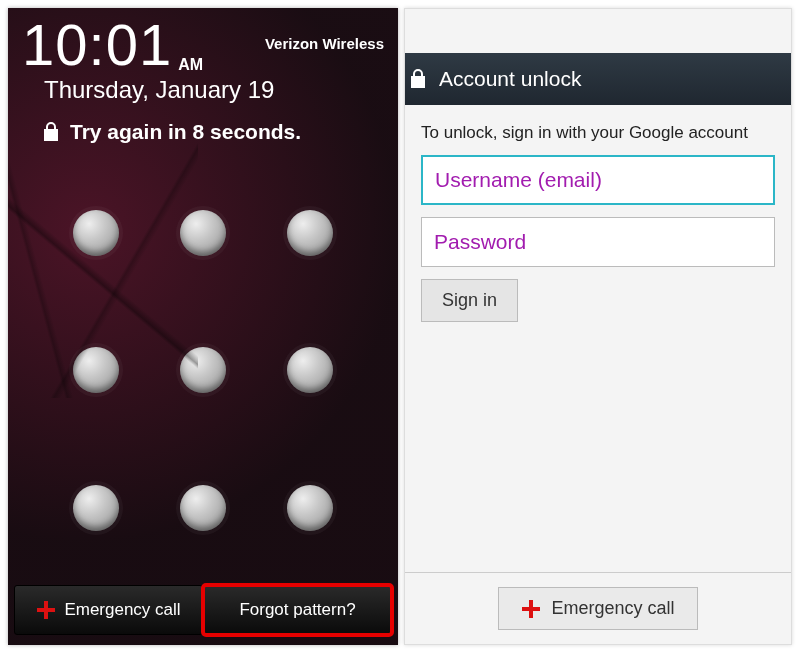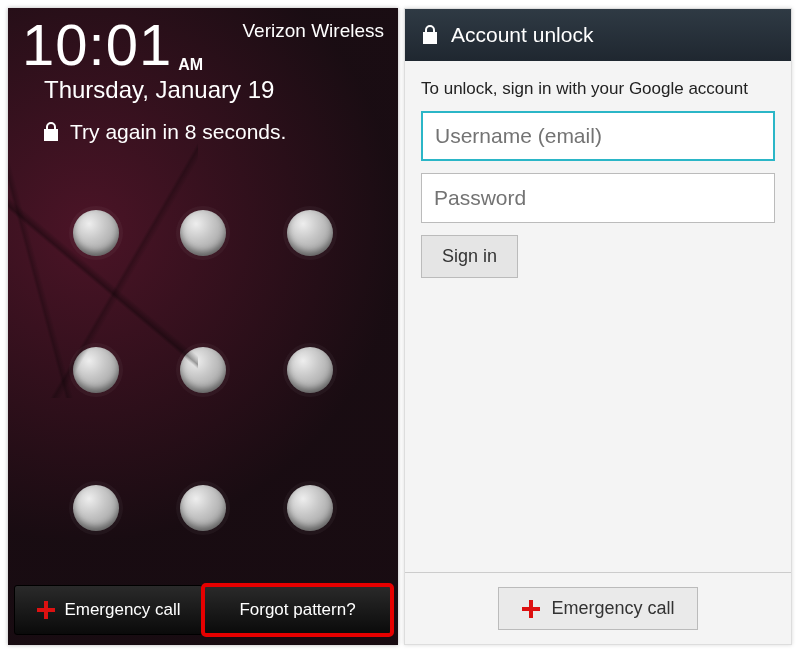--- a/index.html
+++ b/index.html
@@ -50,36 +50,37 @@
     font-weight: 300;
     letter-spacing: 1px;
     line-height: 1;
   }
   .ampm {
     font-size: 16px;
     font-weight: 700;
   }
   .carrier {
     margin-left: auto;
-    font-size: 19px;
-    font-weight: 400;
+    font-size: 15px;
+    font-weight: 700;
     padding-top: 4px;
+    margin-top: 15px;
   }
   .date {
     padding: 2px 14px 10px 36px;
     font-size: 24px;
     font-weight: 300;
   }
   .lockmsg {
     display: flex;
     align-items: center;
     gap: 10px;
     padding: 6px 14px 12px 34px;
     font-size: 21px;
-    font-weight: 400;
+    font-weight: 700;
   }
   .lock-icon svg { display:block; }
   .pattern {
     flex: 1;
     display: grid;
     grid-template-columns: repeat(3, 1fr);
     grid-template-rows: repeat(3, 1fr);
     padding: 20px 34px 10px 34px;
     place-items: center;
     row-gap: 24px;
@@ -135,40 +136,41 @@
     flex-direction: column;
     border: 1px solid #ddd;
     box-shadow: 0 0 4px rgba(0,0,0,0.15);
   }
   .right-header {
     background: linear-gradient(#2f3a44, #1f2730);
     color: #fff;
     display: flex;
     align-items: center;
     gap: 12px;
-    padding: 14px 16px;
+    padding: 14px 4px;
     font-size: 21px;
+    margin-top: 44px;
   }
   .right-body {
     padding: 18px 16px;
     display: flex;
     flex-direction: column;
     gap: 12px;
     flex: 1;
   }
   .instruction {
     color: #222;
     font-size: 17px;
   }
   .field {
     height: 50px;
     border: 1px solid #bbb;
     background: #fff;
     font-size: 21px;
-    color: #737373;
+    color: #a21caf;
     padding: 0 12px;
     display: flex;
     align-items: center;
     width: 100%;
   }
   .field.focused {
     border: 2px solid #2bb6c7;
   }
   .signin-row {
     display: flex;

